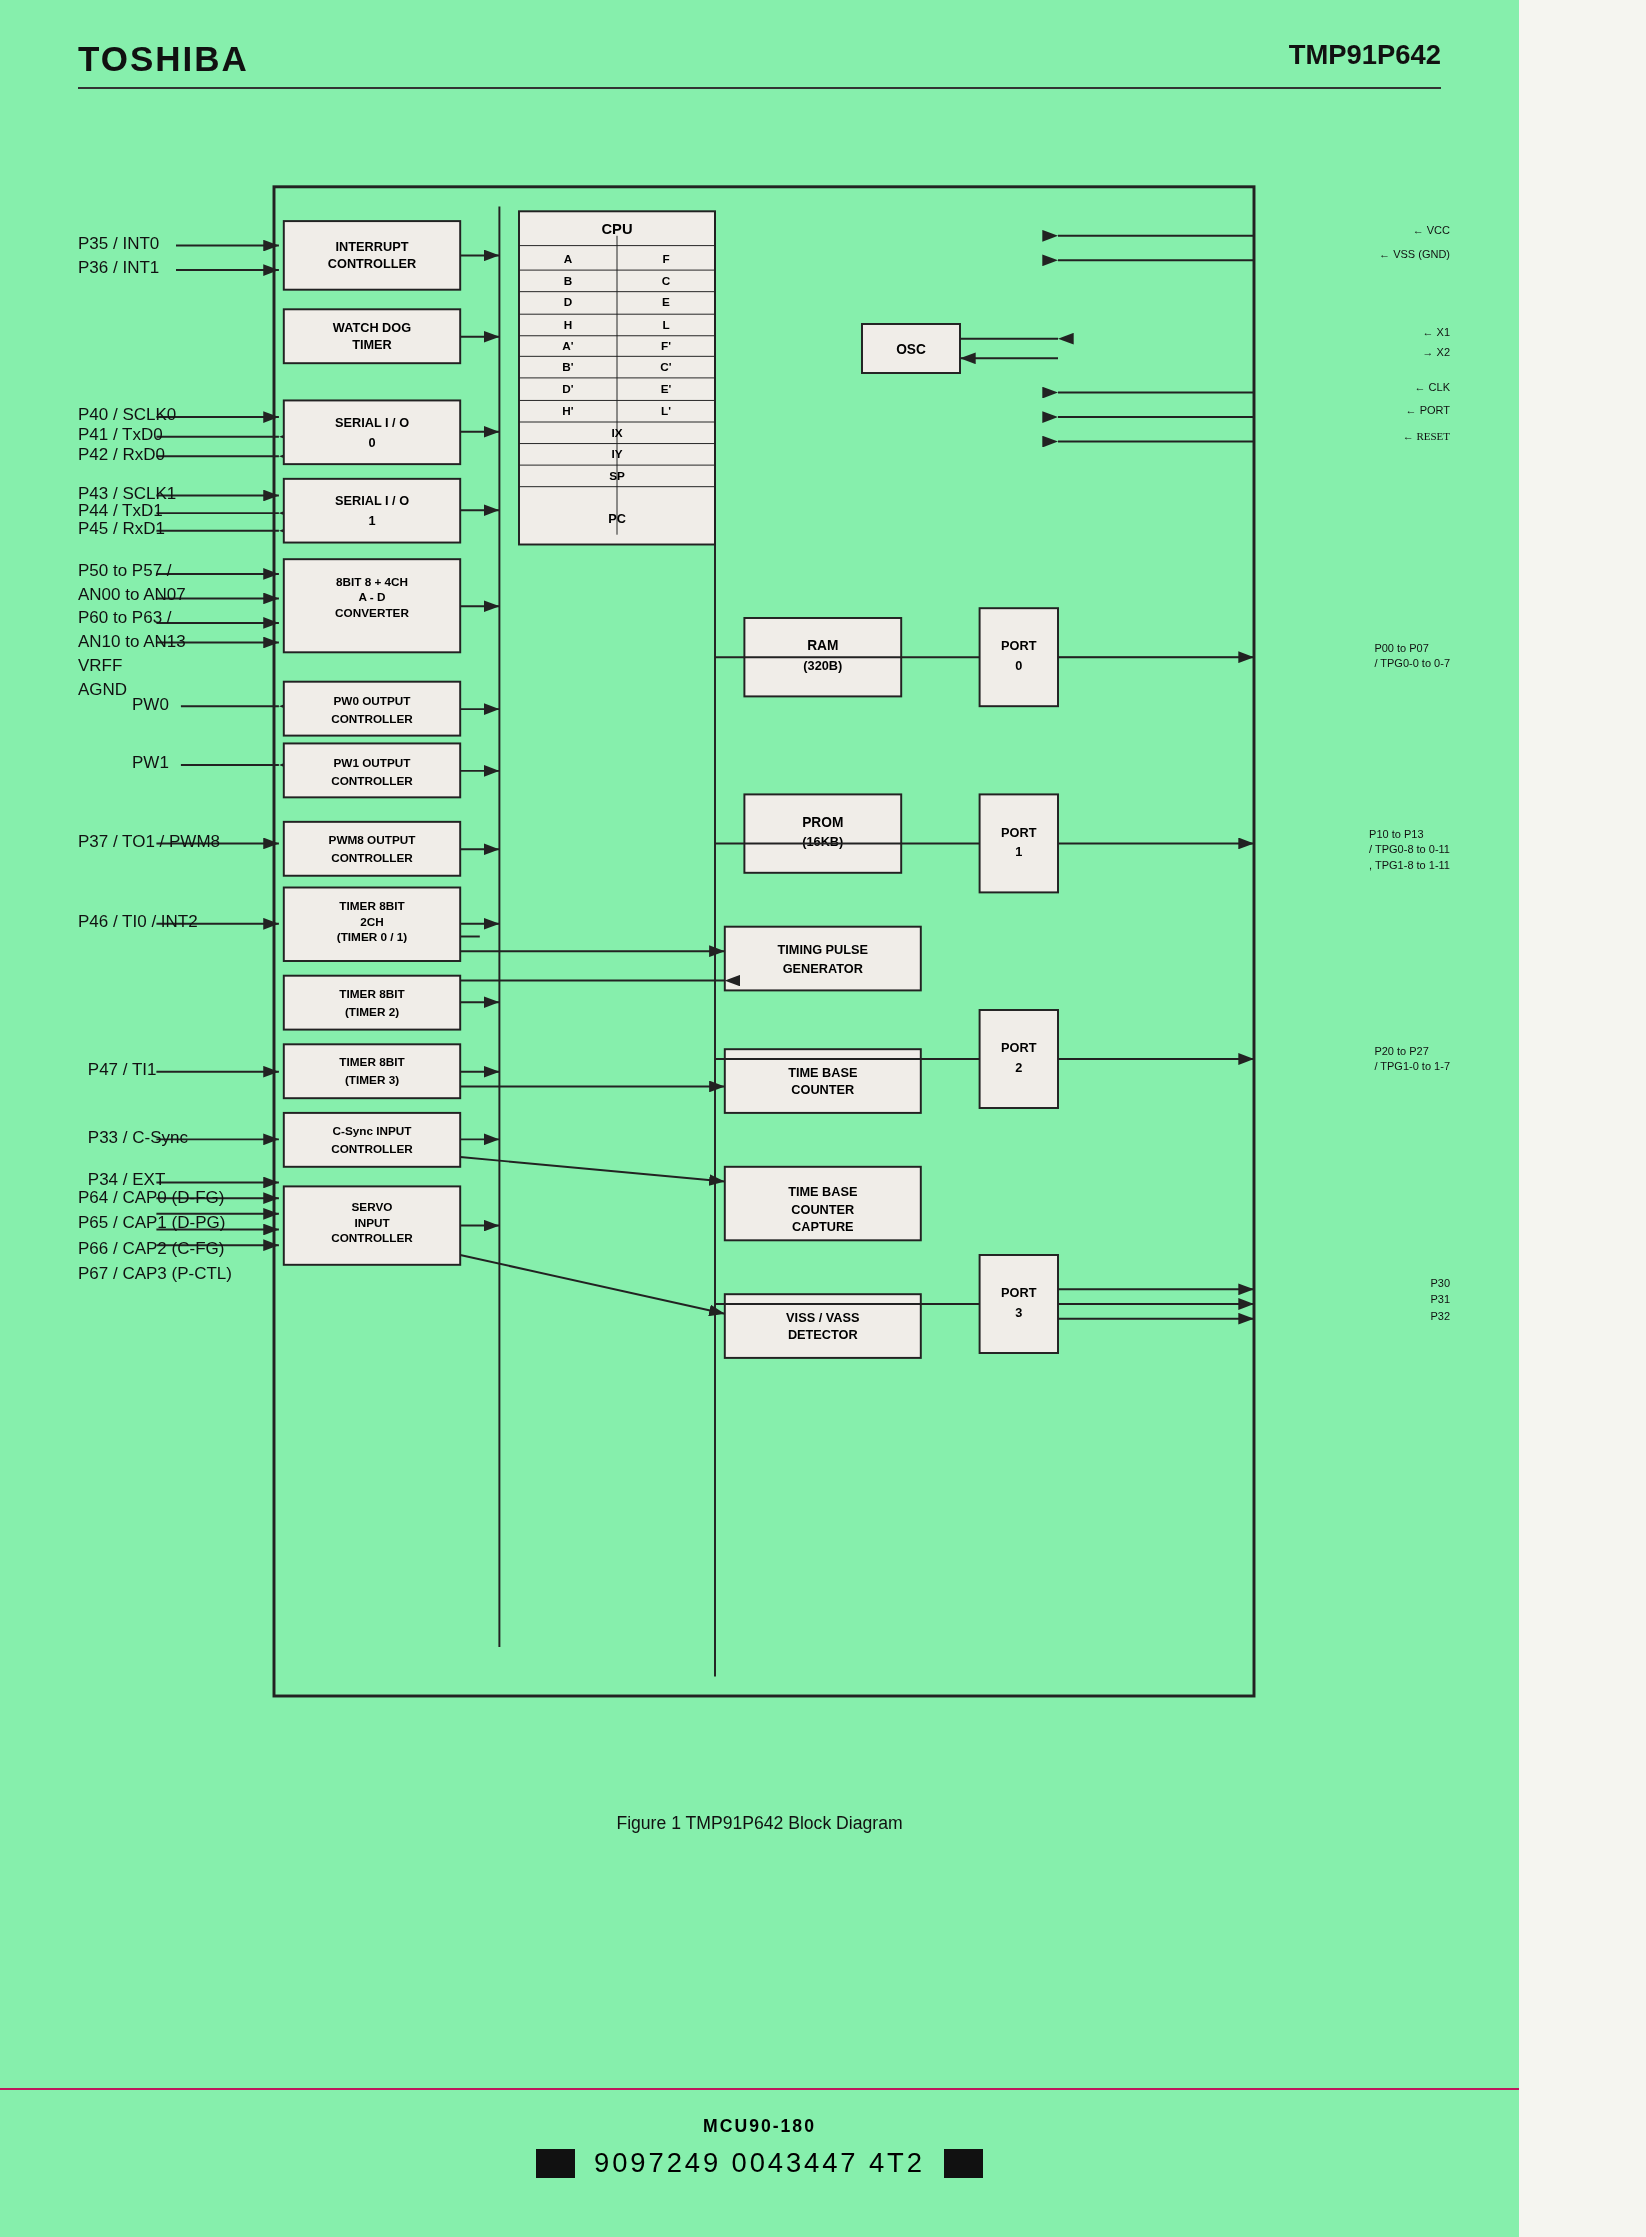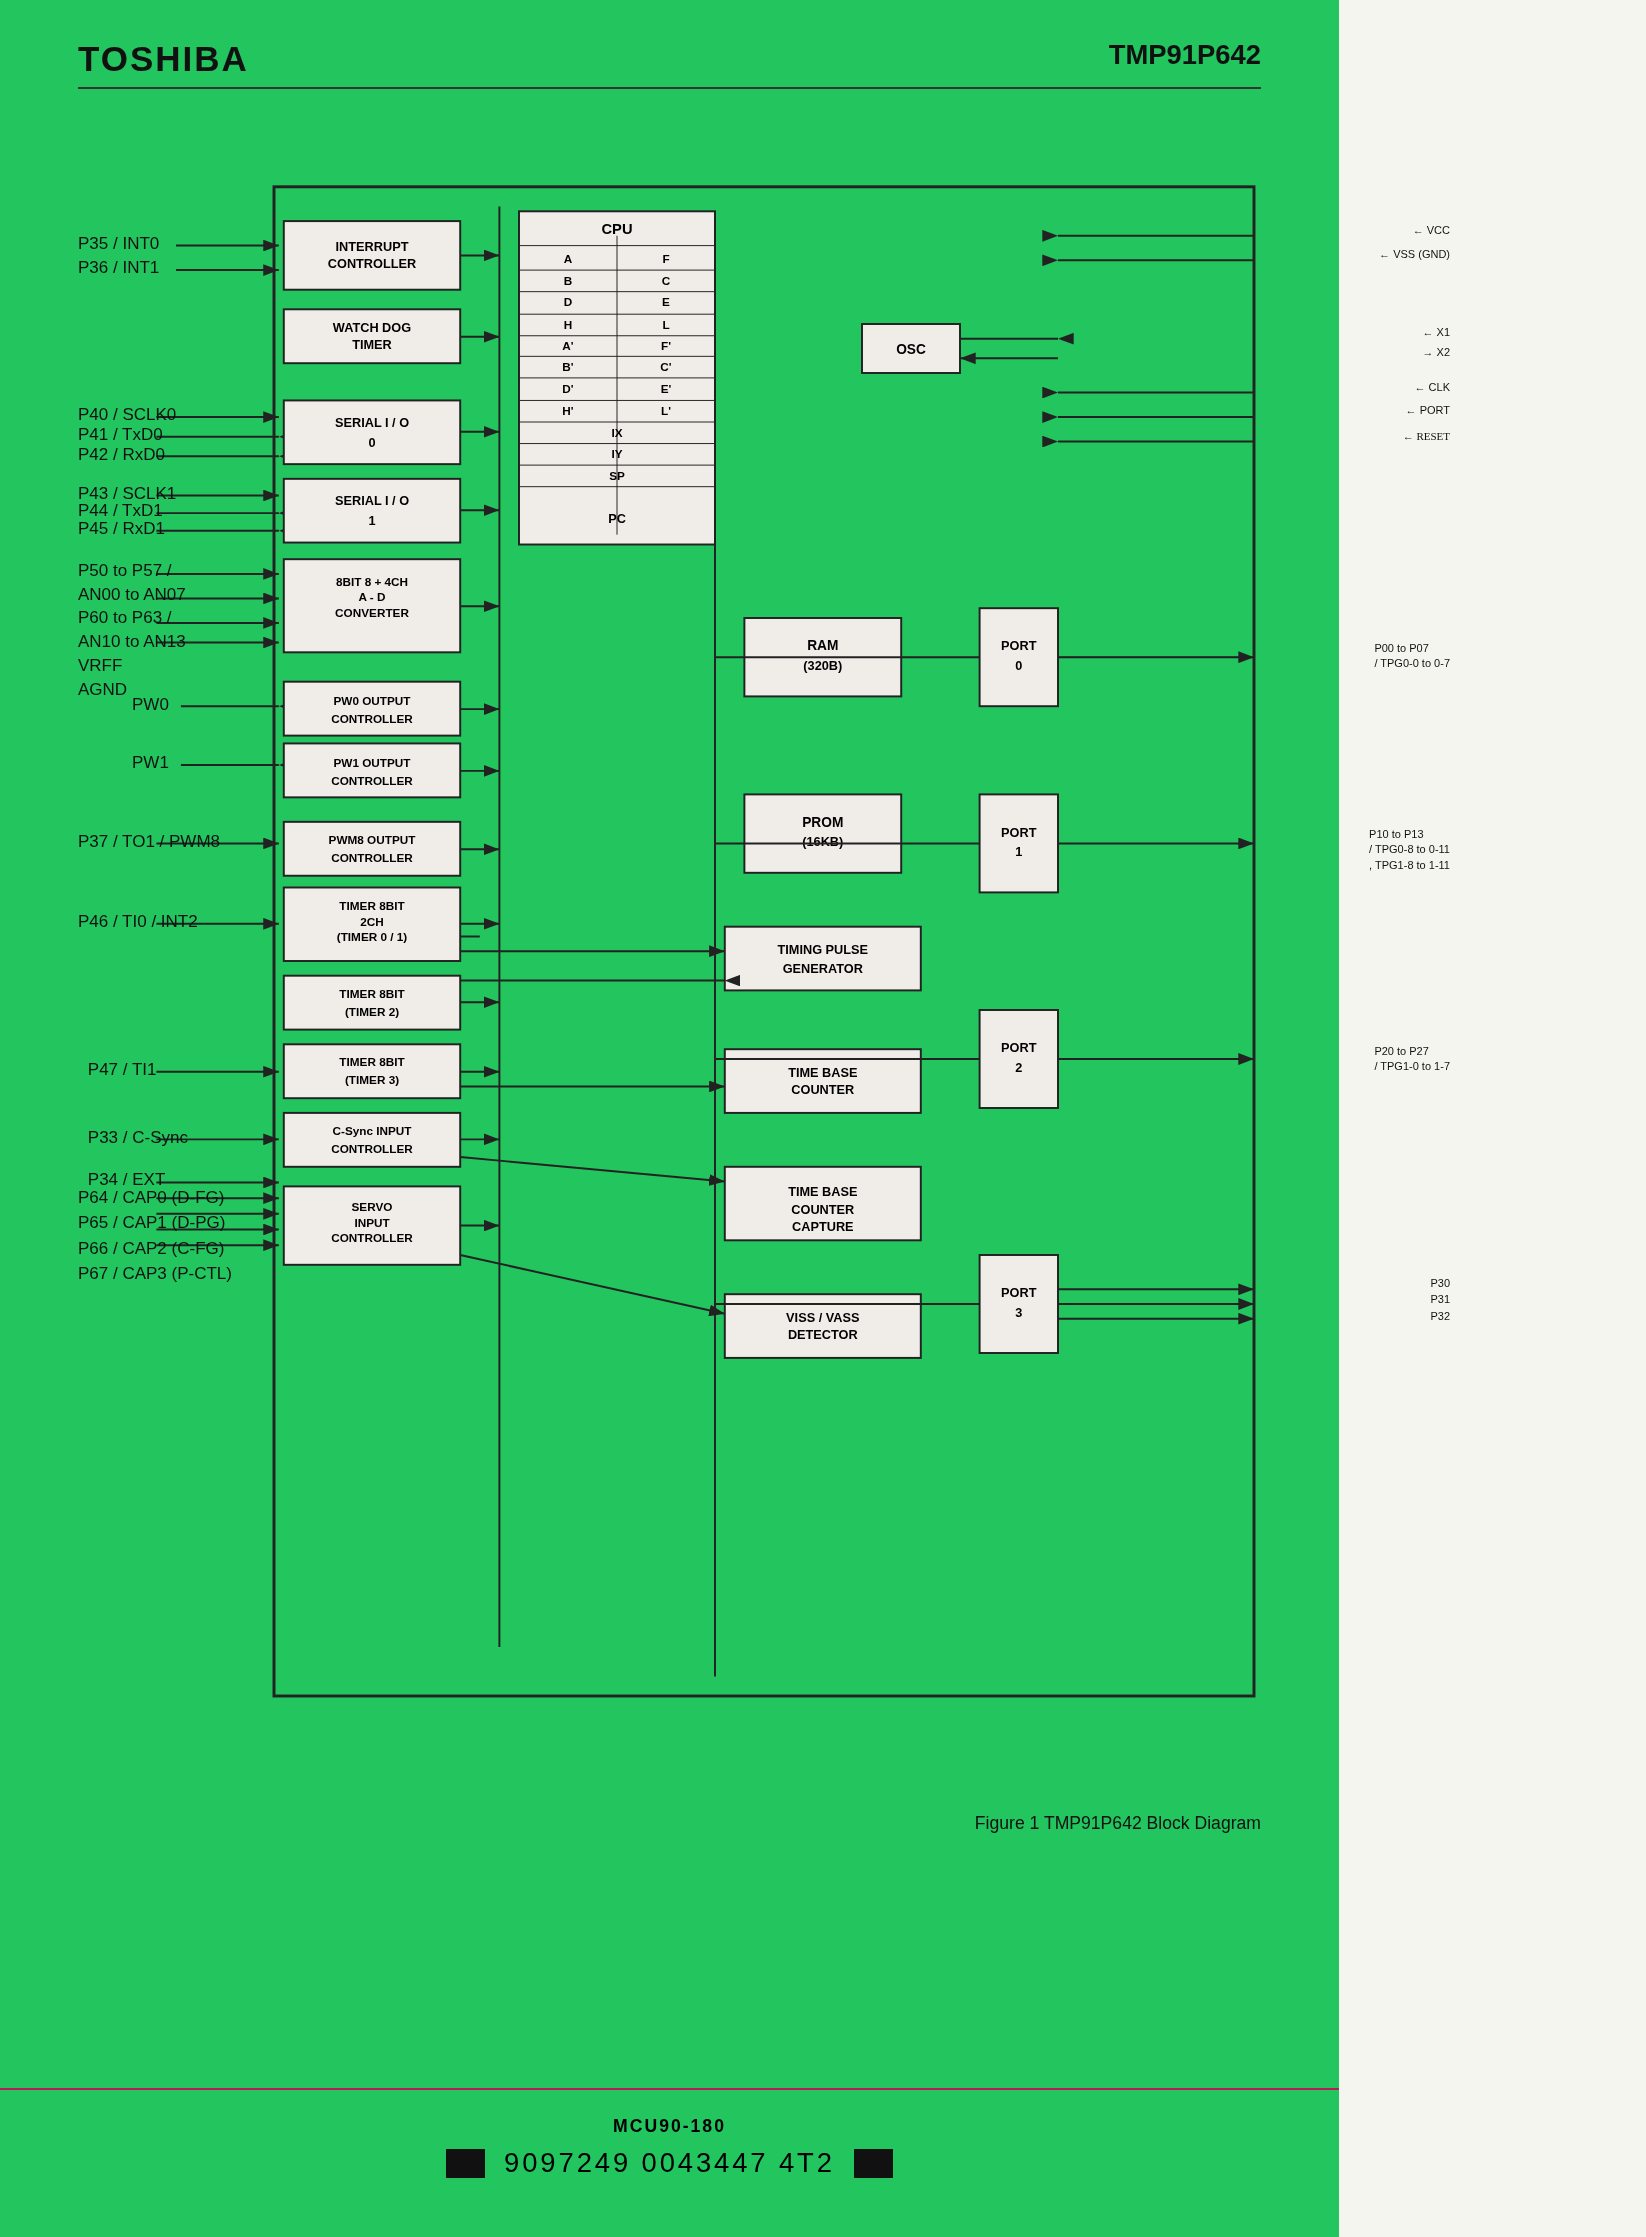--- a/index.html
+++ b/index.html
@@ -6,23 +6,23 @@
     body {
       background: #f5f5f0;
       font-family: Arial, Helvetica, sans-serif;
       width: 1647px;
       min-height: 2238px;
       position: relative;
       overflow-x: hidden;
     }
 
     .page {
-      width: 1339px;
+      width: 1519px;
       min-height: 2238px;
-      background: #22c55e;
+      background: #86efac;
       position: relative;
       padding: 39px 78px;
     }
 
     
     .header {
       display: flex;
       justify-content: space-between;
       align-items: flex-start;
       margin-bottom: 39px;
@@ -65,21 +65,21 @@
       position: absolute;
       font-size: 11px;
       color: #111;
       font-weight: 400;
       white-space: nowrap;
       text-align: left;
     }
 
     
     .figure-caption {
-      text-align: right;
+      text-align: center;
       font-size: 17.6px;
       font-weight: 400;
       margin-top: 19.6px;
       color: #111;
     }
 
     
     .footer {
       position: absolute;
       bottom: 59px;

